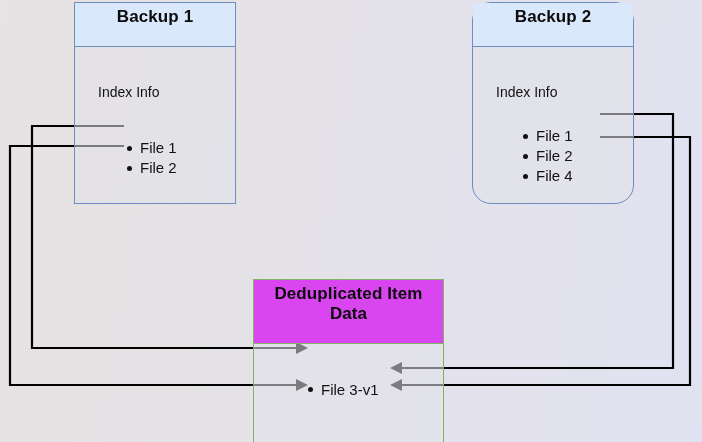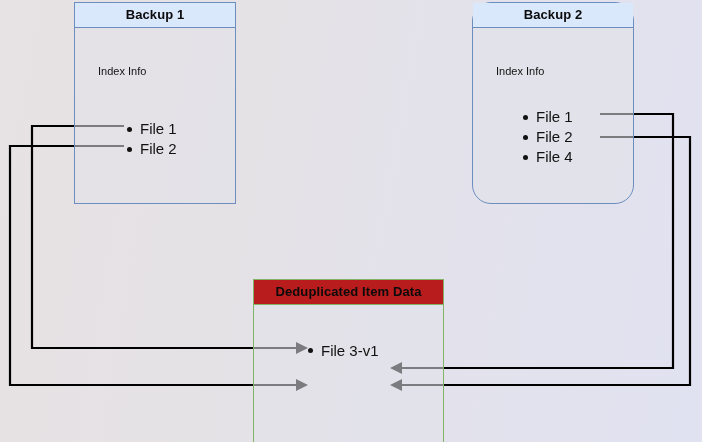--- a/index.html
+++ b/index.html
@@ -45,44 +45,44 @@
     position: absolute;
     box-sizing: border-box;
     border-width: 1.6px;
     border-style: solid;
     background: rgba(226,225,233,0.55);
   }
   .node-title {
     box-sizing: border-box;
     width: 100%;
     text-align: center;
-    font-size: 13px;
+    font-size: 17px;
     font-weight: bold;
     color: #0b0b0b;
     letter-spacing: .1px;
-    padding: 4px 0 5px 0;
+    padding: 4px 0 19px 0;
     border-bottom-width: 1.6px;
     border-bottom-style: solid;
   }
   .node-body {
     position: relative;
     width: 100%;
     height: calc(100% - 24px);
   }
 
   
   .node.blue { border-color: #6c8ebf; }
   .node.blue .node-title { background: #dae8fc; border-bottom-color: #6c8ebf; }
   
   .node.green { border-color: #82b366; }
-  .node.green .node-title { background: #b91c1c; border-bottom-color: #82b366; }
+  .node.green .node-title { background: #d946ef; border-bottom-color: #82b366; }
 
   .node-caption {
     position: absolute;
-    font-size: 11px;
+    font-size: 14px;
     color: #111111;
     white-space: nowrap;
   }
 
   
   .bullets {
     position: absolute;
     margin: 0;
     padding: 0;
     list-style: none;

